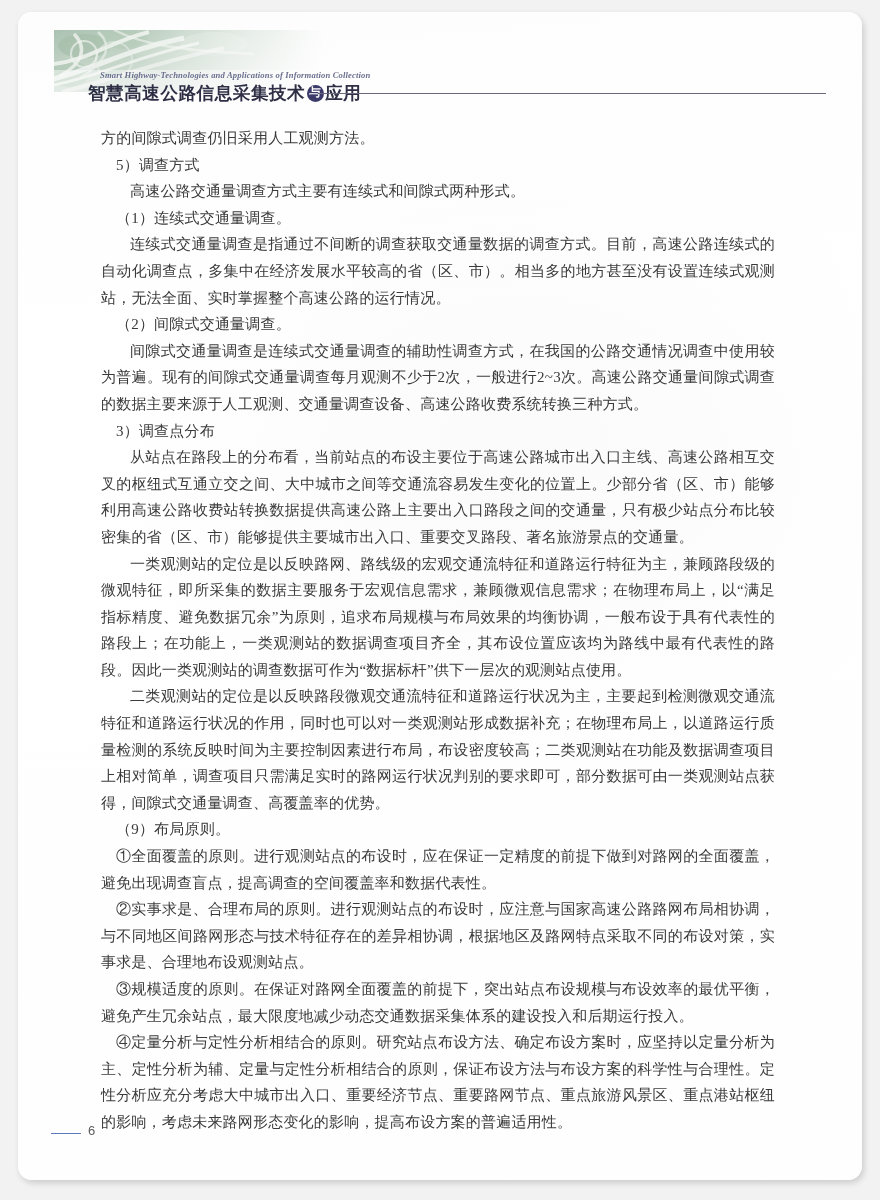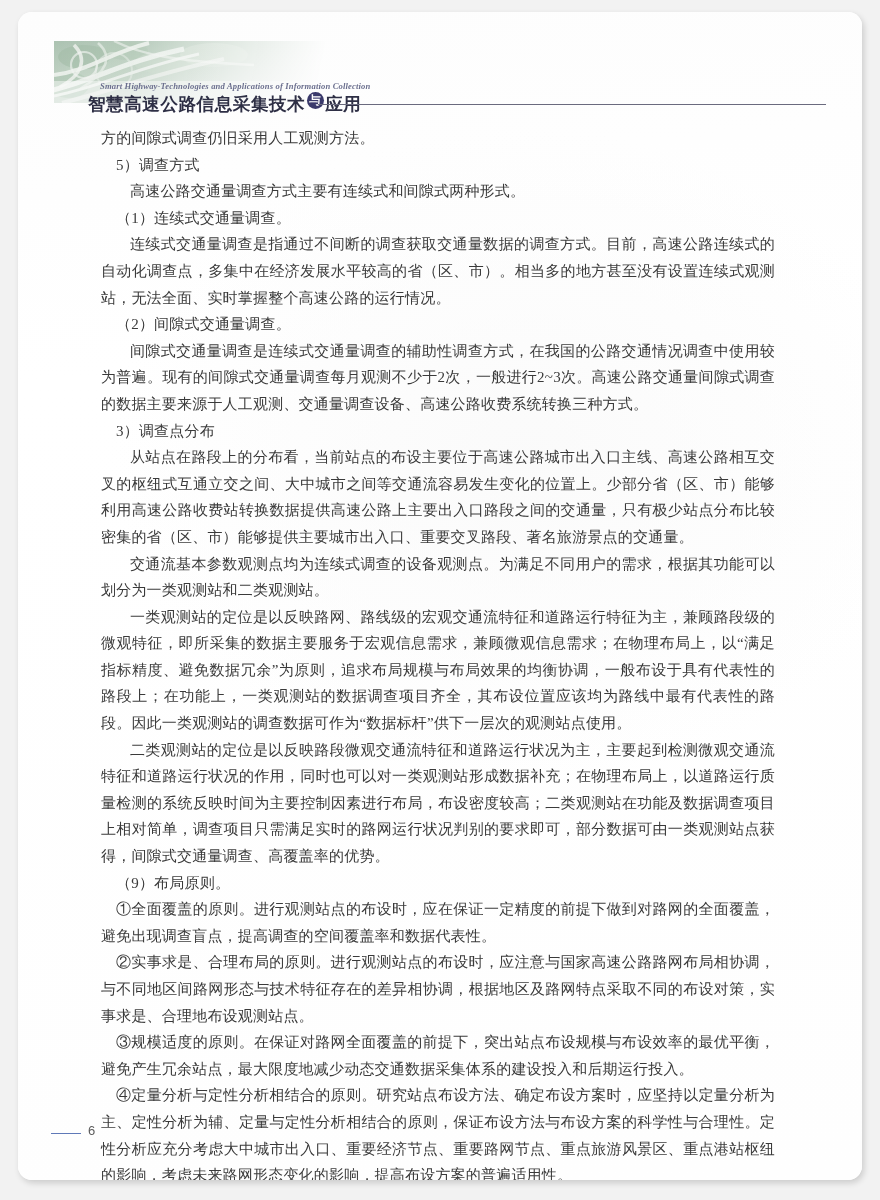--- a/index.html
+++ b/index.html
@@ -31,21 +31,21 @@
     inset: 0;
     background:
       radial-gradient(ellipse 70% 40% at 60% 38%, rgba(250,250,250,0.9) 0%, rgba(253,253,253,0) 70%),
       linear-gradient(175deg, #fdfdfd 0%, #ffffff 30%, #fefefe 100%);
   }
 
   
   .header {
     position: absolute;
     left: 0;
-    top: 16px;
+    top: 5px;
     width: 844px;
     height: 82px;
   }
   .header-photo {
     position: absolute;
     left: 36px;
     top: 13px;
     width: 300px;
     height: 62px;
     overflow: hidden;
@@ -70,21 +70,21 @@
     position: absolute;
     left: 70px;
     top: 64px;
     font-family: "DejaVu Sans", "Liberation Sans", sans-serif;
     font-weight: 700;
     font-size: 17.5px;
     letter-spacing: 0.6px;
     color: #2e2f45;
     white-space: nowrap;
     display: flex;
-    align-items: flex-start;
+    align-items: center;
   }
   .header-cn .circle-char {
     display: inline-flex;
     align-items: center;
     justify-content: center;
     width: 17px;
     height: 17px;
     border-radius: 50%;
     background: #3b3a6b;
     color: #ffffff;
@@ -212,21 +212,20 @@
     <div class="body-text" id="body-container">
         <p>方的间隙式调查仍旧采用人工观测方法。</p>
         <p class="indent1">5）调查方式</p>
         <p class="indent2">高速公路交通量调查方式主要有连续式和间隙式两种形式。</p>
         <p class="indent1">（1）连续式交通量调查。</p>
         <p class="indent2">连续式交通量调查是指通过不间断的调查获取交通量数据的调查方式。目前，高速公路连续式的自动化调查点，多集中在经济发展水平较高的省（区、市）。相当多的地方甚至没有设置连续式观测站，无法全面、实时掌握整个高速公路的运行情况。</p>
         <p class="indent1">（2）间隙式交通量调查。</p>
         <p class="indent2">间隙式交通量调查是连续式交通量调查的辅助性调查方式，在我国的公路交通情况调查中使用较为普遍。现有的间隙式交通量调查每月观测不少于2次，一般进行2~3次。高速公路交通量间隙式调查的数据主要来源于人工观测、交通量调查设备、高速公路收费系统转换三种方式。</p>
         <p class="indent1">3）调查点分布</p>
         <p class="indent2">从站点在路段上的分布看，当前站点的布设主要位于高速公路城市出入口主线、高速公路相互交叉的枢纽式互通立交之间、大中城市之间等交通流容易发生变化的位置上。少部分省（区、市）能够利用高速公路收费站转换数据提供高速公路上主要出入口路段之间的交通量，只有极少站点分布比较密集的省（区、市）能够提供主要城市出入口、重要交叉路段、著名旅游景点的交通量。</p>
-        <p class="indent2">交通流基本参数观测点均为连续式调查的设备观测点。为满足不同用户的需求，根据其功能可以划分为一类观测站和二类观测站。</p>
         <p class="indent2">一类观测站的定位是以反映路网、路线级的宏观交通流特征和道路运行特征为主，兼顾路段级的微观特征，即所采集的数据主要服务于宏观信息需求，兼顾微观信息需求；在物理布局上，以“满足指标精度、避免数据冗余”为原则，追求布局规模与布局效果的均衡协调，一般布设于具有代表性的路段上；在功能上，一类观测站的数据调查项目齐全，其布设位置应该均为路线中最有代表性的路段。因此一类观测站的调查数据可作为“数据标杆”供下一层次的观测站点使用。</p>
         <p class="indent2">二类观测站的定位是以反映路段微观交通流特征和道路运行状况为主，主要起到检测微观交通流特征和道路运行状况的作用，同时也可以对一类观测站形成数据补充；在物理布局上，以道路运行质量检测的系统反映时间为主要控制因素进行布局，布设密度较高；二类观测站在功能及数据调查项目上相对简单，调查项目只需满足实时的路网运行状况判别的要求即可，部分数据可由一类观测站点获得，间隙式交通量调查、高覆盖率的优势。</p>
         <p class="indent1">（9）布局原则。</p>
         <p class="indent1">①全面覆盖的原则。进行观测站点的布设时，应在保证一定精度的前提下做到对路网的全面覆盖，避免出现调查盲点，提高调查的空间覆盖率和数据代表性。</p>
         <p class="indent1">②实事求是、合理布局的原则。进行观测站点的布设时，应注意与国家高速公路路网布局相协调，与不同地区间路网形态与技术特征存在的差异相协调，根据地区及路网特点采取不同的布设对策，实事求是、合理地布设观测站点。</p>
         <p class="indent1">③规模适度的原则。在保证对路网全面覆盖的前提下，突出站点布设规模与布设效率的最优平衡，避免产生冗余站点，最大限度地减少动态交通数据采集体系的建设投入和后期运行投入。</p>
         <p class="indent1">④定量分析与定性分析相结合的原则。研究站点布设方法、确定布设方案时，应坚持以定量分析为主、定性分析为辅、定量与定性分析相结合的原则，保证布设方法与布设方案的科学性与合理性。定性分析应充分考虑大中城市出入口、重要经济节点、重要路网节点、重点旅游风景区、重点港站枢纽的影响，考虑未来路网形态变化的影响，提高布设方案的普遍适用性。</p>
       </div>
 
     <div class="footer">

